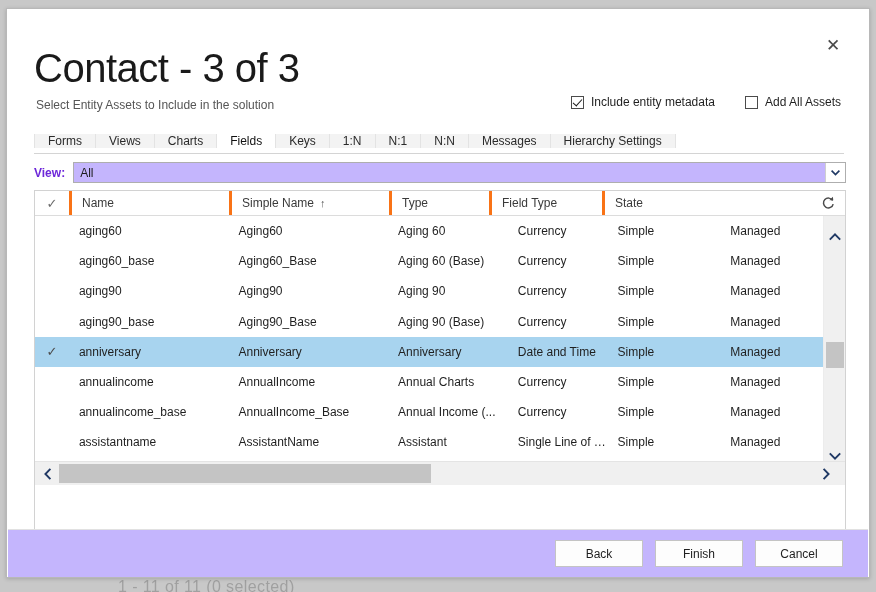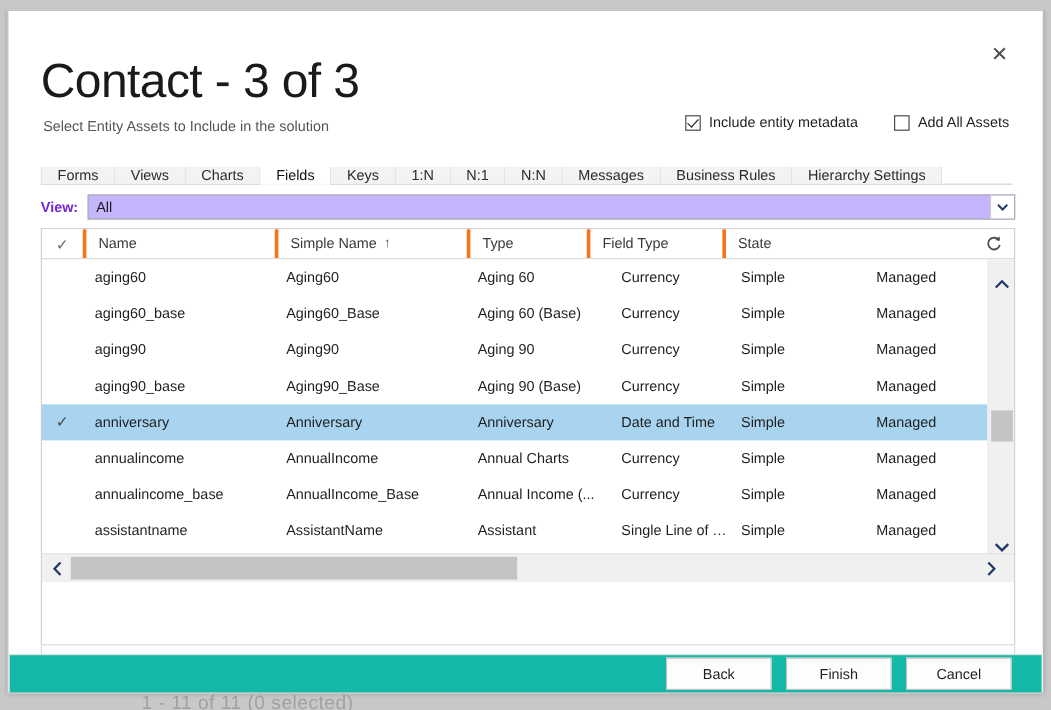--- a/index.html
+++ b/index.html
@@ -108,21 +108,21 @@
   .chk-label { font-size: 12px; color: #1f1f1f; white-space: nowrap; }
 
   
   .tabstrip {
     position: absolute;
     left: 27px; top: 120px;
     width: 810px;
     height: 24px;
     border-bottom: 1px solid #d4d4d4;
     display: flex;
-    align-items: flex-end;
+    align-items: center;
   }
   .tab {
     background: #f3f3f3;
     border-right: 1px solid #e3e3e3;
     display: flex;
     align-items: center;
     justify-content: center;
     padding: 0 13px;
     font-size: 12px;
     color: #2a2a2a;
@@ -341,22 +341,22 @@
     font-size: 11.5px;
     color: #2a2a2a;
     padding-left: 12px;
     white-space: nowrap;
   }
 
   
   .footer {
     position: absolute;
     left: 1px; right: 1px; bottom: 0;
-    height: 32px;
-    background: #14b8a6;
+    height: 48px;
+    background: #c4b5fd;
     border-top: 1px solid #e1e1e1;
     display: flex;
     align-items: center;
     justify-content: flex-end;
     padding-right: 25px;
     box-sizing: border-box;
     gap: 12px;
   }
   .btn {
     min-width: 88px;
@@ -403,21 +403,20 @@
     <div class="tabstrip">
       <div class="tab">Forms</div>
       <div class="tab">Views</div>
       <div class="tab">Charts</div>
       <div class="tab active">Fields</div>
       <div class="tab">Keys</div>
       <div class="tab">1:N</div>
       <div class="tab">N:1</div>
       <div class="tab">N:N</div>
       <div class="tab">Messages</div>
-      <div class="tab">Business Rules</div>
       <div class="tab">Hierarchy Settings</div>
     </div>
 
     <div class="view-row">
       <span class="view-label">View:</span>
       <div class="view-select-wrap">
         <span class="view-select-value">All</span>
         <span class="view-arrow">
           <svg width="9" height="6" viewBox="0 0 9 6" aria-hidden="true">
             <path d="M0.6 0.6 L4.5 4.6 L8.4 0.6" fill="none" stroke="#1f3864" stroke-width="1.6"></path>

